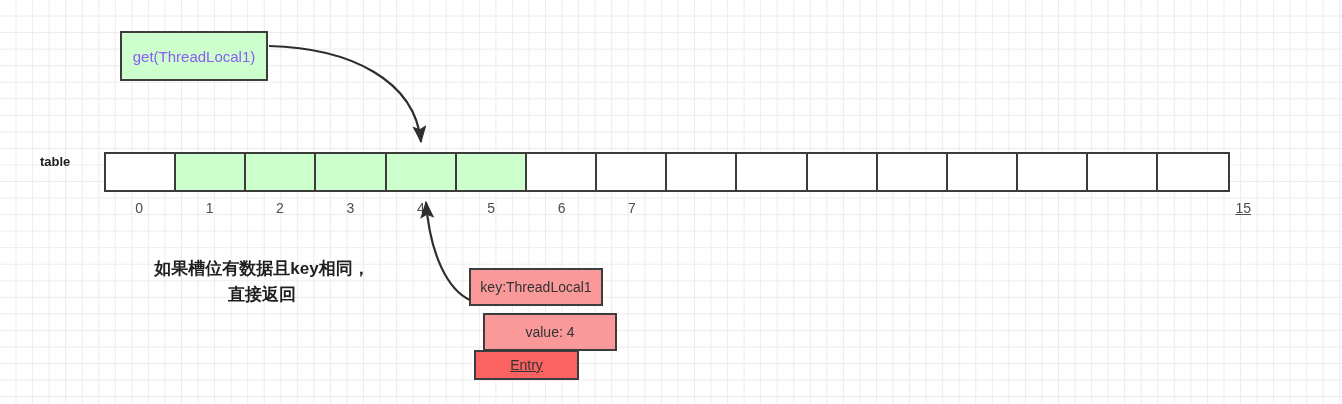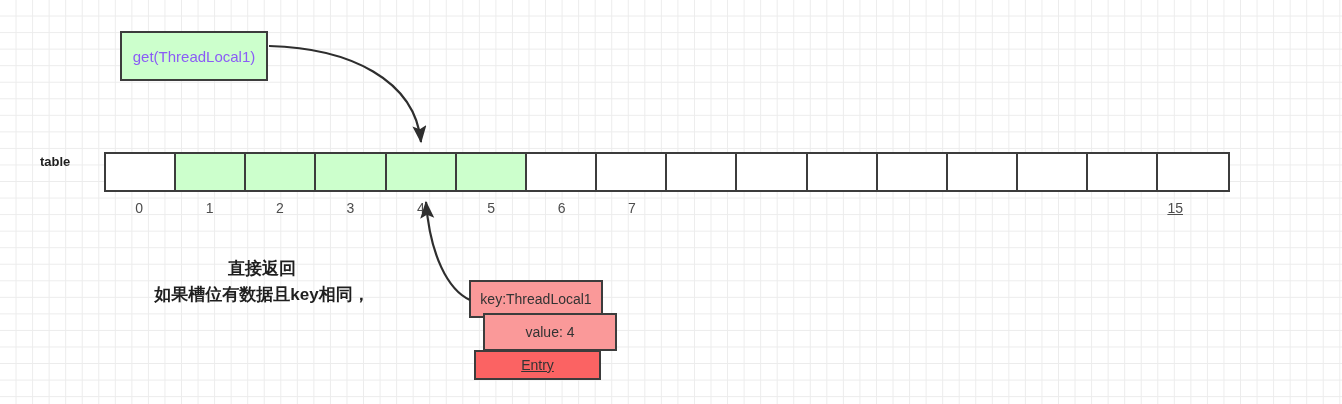--- a/index.html
+++ b/index.html
@@ -98,26 +98,26 @@
     height: 38px;
     box-sizing: border-box;
     border: 2px solid #3c3c3c;
     display: flex;
     align-items: center;
     justify-content: center;
     font-size: 14px;
     color: #333333;
     background: #fa9999;
   }
-  .entry-key { left: 469px; top: 280px; text-align: center; }
+  .entry-key { left: 469px; top: 268px; text-align: center; }
   .entry-val { left: 469px; top: 313px; margin-left: 14px; }
   .entry-tag {
     left: 474px;
     top: 350px;
-    width: 127px;
+    width: 105px;
     height: 30px;
     background: #fb6363;
     text-decoration: underline;
   }
 
   
   #arrows {
     left: 0;
     top: 0;
     width: 1342px;
@@ -157,26 +157,26 @@
 
   <div id="index-labels">
       <div class="abs idx" style="left: 104px;">0</div>
       <div class="abs idx" style="left: 174.4px;">1</div>
       <div class="abs idx" style="left: 244.8px;">2</div>
       <div class="abs idx" style="left: 315.2px;">3</div>
       <div class="abs idx" style="left: 385.6px;">4</div>
       <div class="abs idx" style="left: 456px;">5</div>
       <div class="abs idx" style="left: 526.4px;">6</div>
       <div class="abs idx" style="left: 596.8px;">7</div>
-      <div class="abs idx" style="left: 1140px; text-decoration: underline;">15</div>
+      <div class="abs idx" style="left: 1208px; text-decoration: underline;">15</div>
     </div>
 
   <div class="abs note">
+    <div>如果槽位有数据且key相同，</div>
     <div>直接返回</div>
-    <div>如果槽位有数据且key相同，</div>
   </div>
 
   <div class="abs entry-cell entry-key">
     <span>key:ThreadLocal1</span>
   </div>
   <div class="abs entry-cell entry-val">
     <span>value: 4</span>
   </div>
   <div class="abs entry-cell entry-tag">
     <span>Entry</span>

